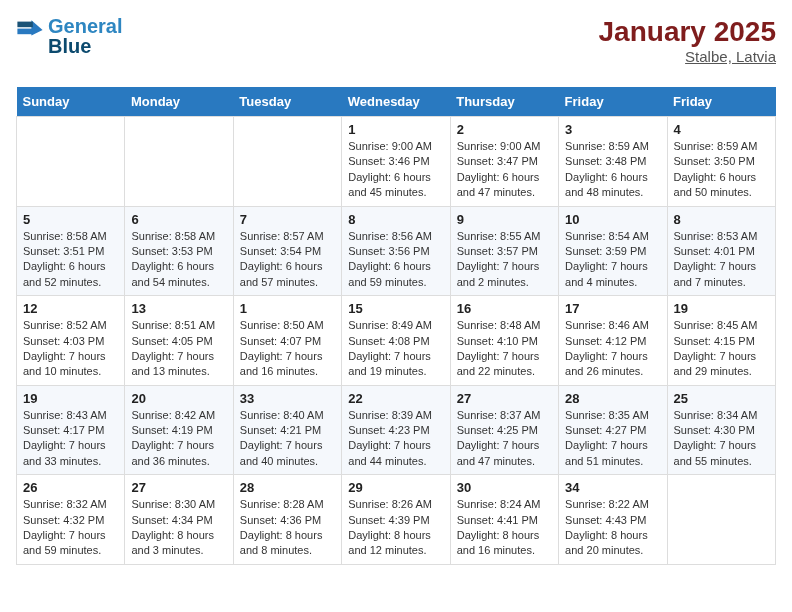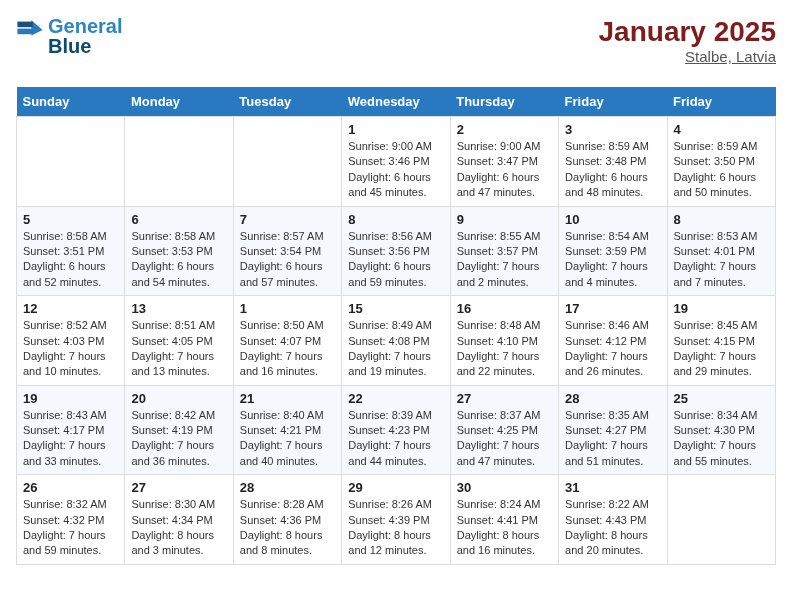--- a/index.html
+++ b/index.html
@@ -205,21 +205,21 @@
       <tr>
         <td>
           <span class="day-num">19</span>
           <div class="day-info">Sunrise: 8:43 AM<br>Sunset: 4:17 PM<br>Daylight: 7 hours and 33 minutes.</div>
         </td>
         <td>
           <span class="day-num">20</span>
           <div class="day-info">Sunrise: 8:42 AM<br>Sunset: 4:19 PM<br>Daylight: 7 hours and 36 minutes.</div>
         </td>
         <td>
-          <span class="day-num">21</span>
+          <span class="day-num">33</span>
           <div class="day-info">Sunrise: 8:40 AM<br>Sunset: 4:21 PM<br>Daylight: 7 hours and 40 minutes.</div>
         </td>
         <td>
           <span class="day-num">22</span>
           <div class="day-info">Sunrise: 8:39 AM<br>Sunset: 4:23 PM<br>Daylight: 7 hours and 44 minutes.</div>
         </td>
         <td>
           <span class="day-num">27</span>
           <div class="day-info">Sunrise: 8:37 AM<br>Sunset: 4:25 PM<br>Daylight: 7 hours and 47 minutes.</div>
         </td>
@@ -247,19 +247,19 @@
         </td>
         <td>
           <span class="day-num">29</span>
           <div class="day-info">Sunrise: 8:26 AM<br>Sunset: 4:39 PM<br>Daylight: 8 hours and 12 minutes.</div>
         </td>
         <td>
           <span class="day-num">30</span>
           <div class="day-info">Sunrise: 8:24 AM<br>Sunset: 4:41 PM<br>Daylight: 8 hours and 16 minutes.</div>
         </td>
         <td>
-          <span class="day-num">31</span>
+          <span class="day-num">34</span>
           <div class="day-info">Sunrise: 8:22 AM<br>Sunset: 4:43 PM<br>Daylight: 8 hours and 20 minutes.</div>
         </td>
         <td></td>
       </tr>
     </tbody>
 </table>
 
 </body></html>

